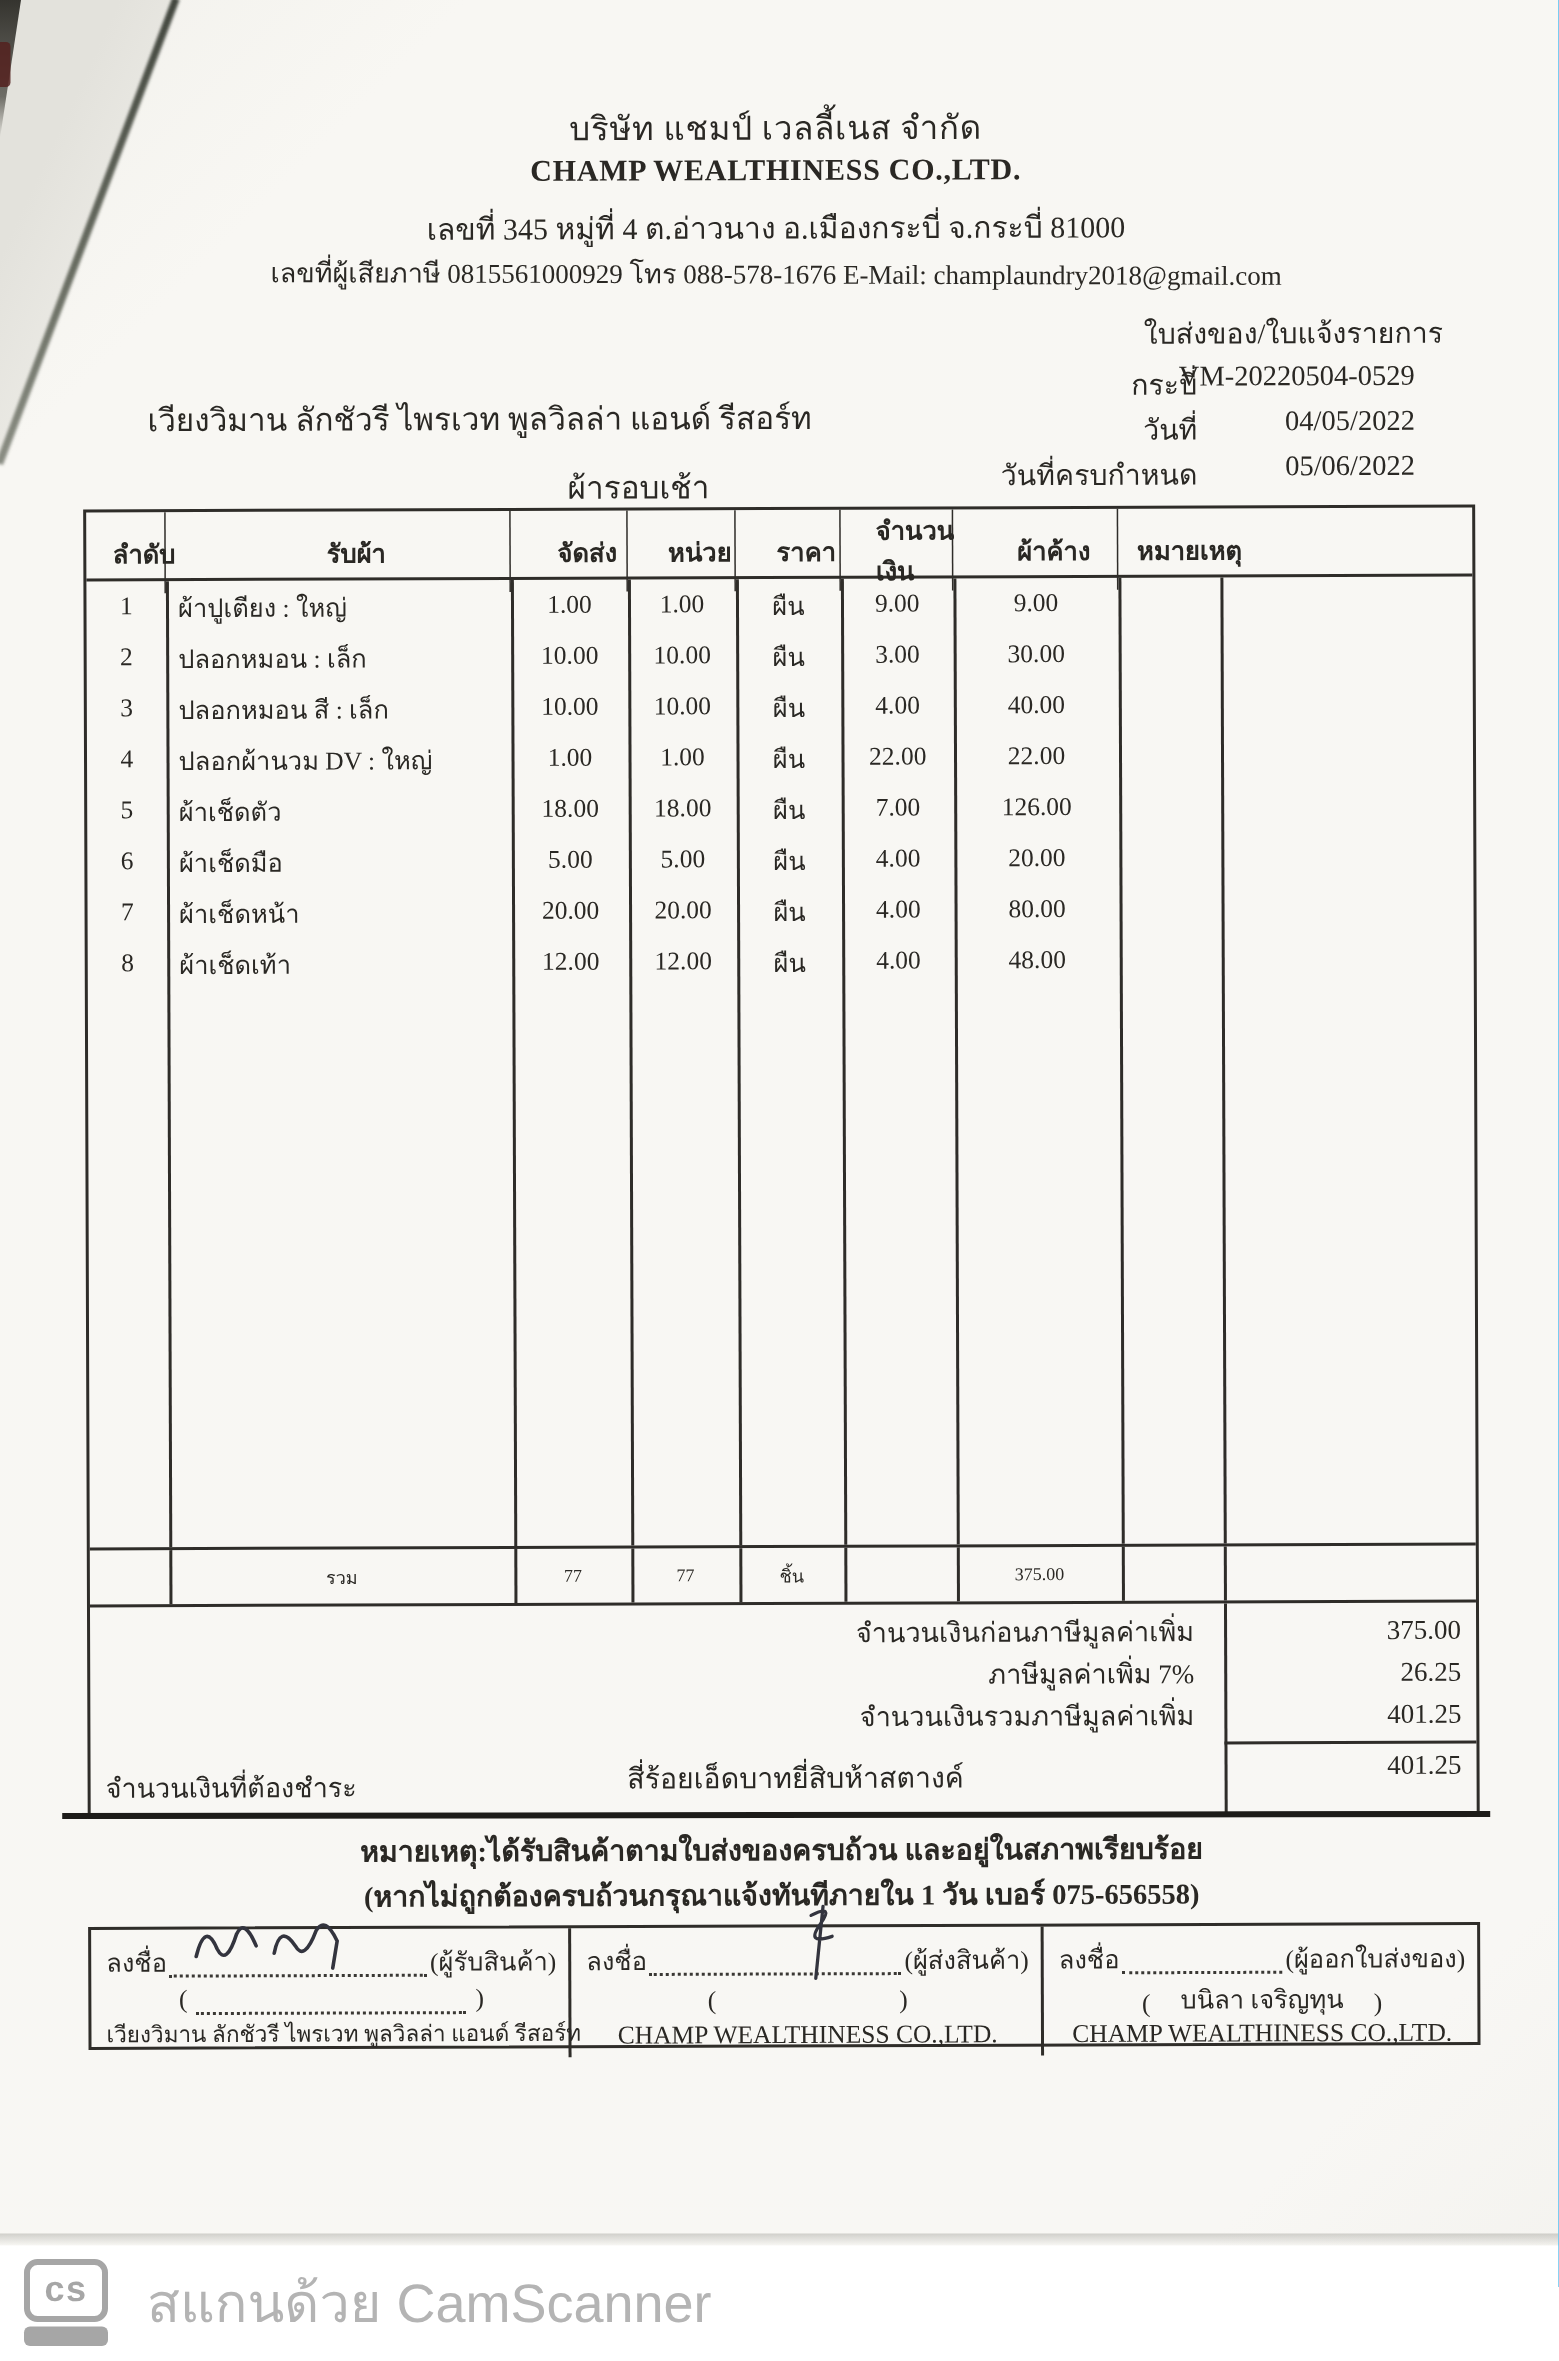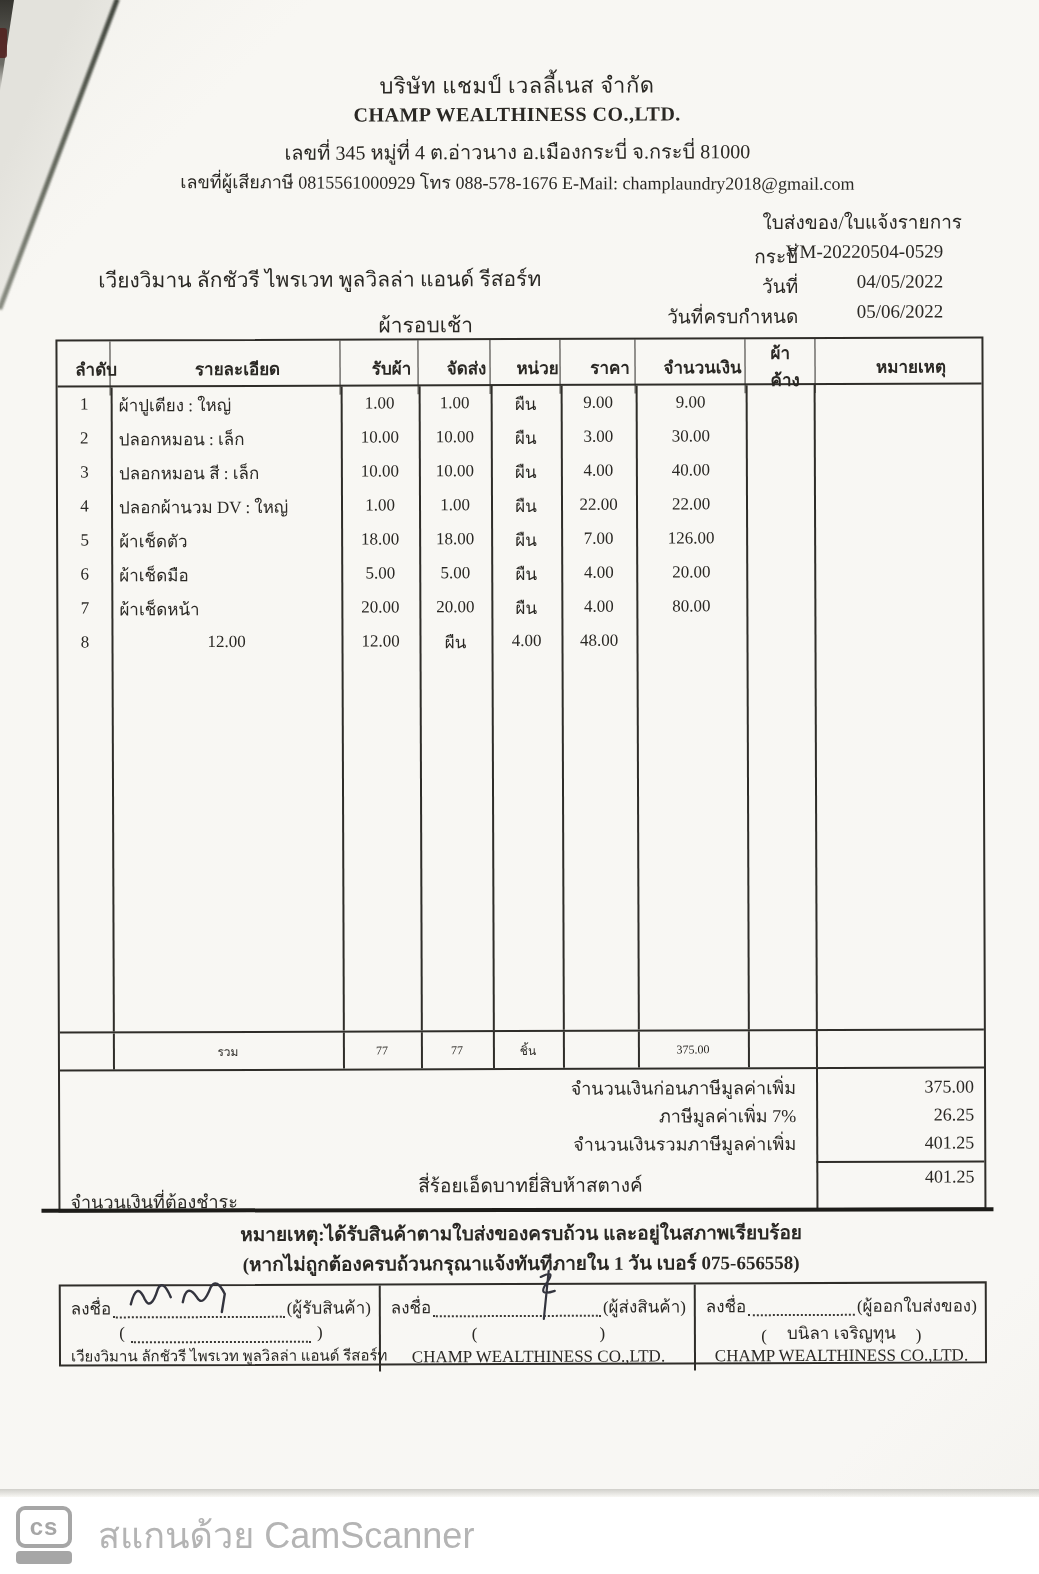--- a/index.html
+++ b/index.html
@@ -52,21 +52,21 @@
   .t-total { height:38px; border-top:2px solid #2f2d29; position:relative; }
   .t-total > div { display:flex; align-items:center; justify-content:center; font-size:12px;font-family:Liberation Serif, serif; }
   .t-bottom { position:relative; border-top:2px solid #2f2d29; }
   .t-bottom .vline-b { position:absolute; left:756px; top:0; bottom:0; width:1.5px; background:#2f2d29; }
   .t-summary { height:92px; display:flex; flex-direction:column; justify-content:space-around; padding:4px 0; }
   .sum-row { display:flex; height:28px; align-items:center; }
   .sum-label { width:750px; text-align:right; padding-right:14px; font-size:18px; }
   .sum-value { flex:1; text-align:right; padding-right:10px; font-size:18px; }
   .t-due { height:47px; position:relative; }
   .due-topline { position:absolute; left:756px; right:0; top:0; border-top:2px solid #2f2d29; }
-  .due-label { position:absolute; left:10px; top:24px; font-size:18px; }
+  .due-label { position:absolute; left:10px; top:14px; font-size:18px; }
   .due-text { position:absolute; left:230px; top:8px; width:480px; text-align:center; font-size:19px; }
   .due-value { position:absolute; right:10px; top:6px; font-size:18px; }
   .heavy-line { position:absolute; left:40px; top:1208px; width:952px; height:3.5px; background:#1d1c19; transform:rotate(.12deg); }
 
   .note-line { position:absolute; left:0; width:1039px; text-align:center; font-weight:600; }
   .note-1 { top:1218px; font-size:19px; }
   .note-2 { top:1248px; font-size:19px; }
 
   
   .sigs { position:absolute; left:57px; top:1283px; width:928px; height:82px;
@@ -118,21 +118,20 @@
     <div class="di-value di-r2">04/05/2022</div>
     <div class="di-label di-r3">วันที่ครบกำหนด</div>
     <div class="di-value di-r3">05/06/2022</div>
 
     <div class="customer">เวียงวิมาน ลักชัวรี ไพรเวท พูลวิลล่า แอนด์ รีสอร์ท</div>
     <div class="batch">ผ้ารอบเช้า</div>
 
     <div class="tbl">
       <div class="t-header grid9">
         <div>ลำดับ</div>
-        <div>รายละเอียด</div>
         <div>รับผ้า</div>
         <div>จัดส่ง</div>
         <div>หน่วย</div>
         <div>ราคา</div>
         <div>จำนวนเงิน</div>
         <div>ผ้าค้าง</div>
         <div>หมายเหตุ</div>
       </div>
 
       <div class="t-body">
@@ -217,20 +216,21 @@
           <div>20.00</div>
           <div>20.00</div>
           <div>ผืน</div>
           <div>4.00</div>
           <div>80.00</div>
           <div></div>
           <div></div>
         </div>
         <div class="t-row grid9">
           <div>8</div>
+          <div class="cell-desc">ผ้าเช็ดเท้า</div>
           <div>12.00</div>
           <div>12.00</div>
           <div>ผืน</div>
           <div>4.00</div>
           <div>48.00</div>
           <div></div>
           <div></div>
         </div>
       </div>
 

